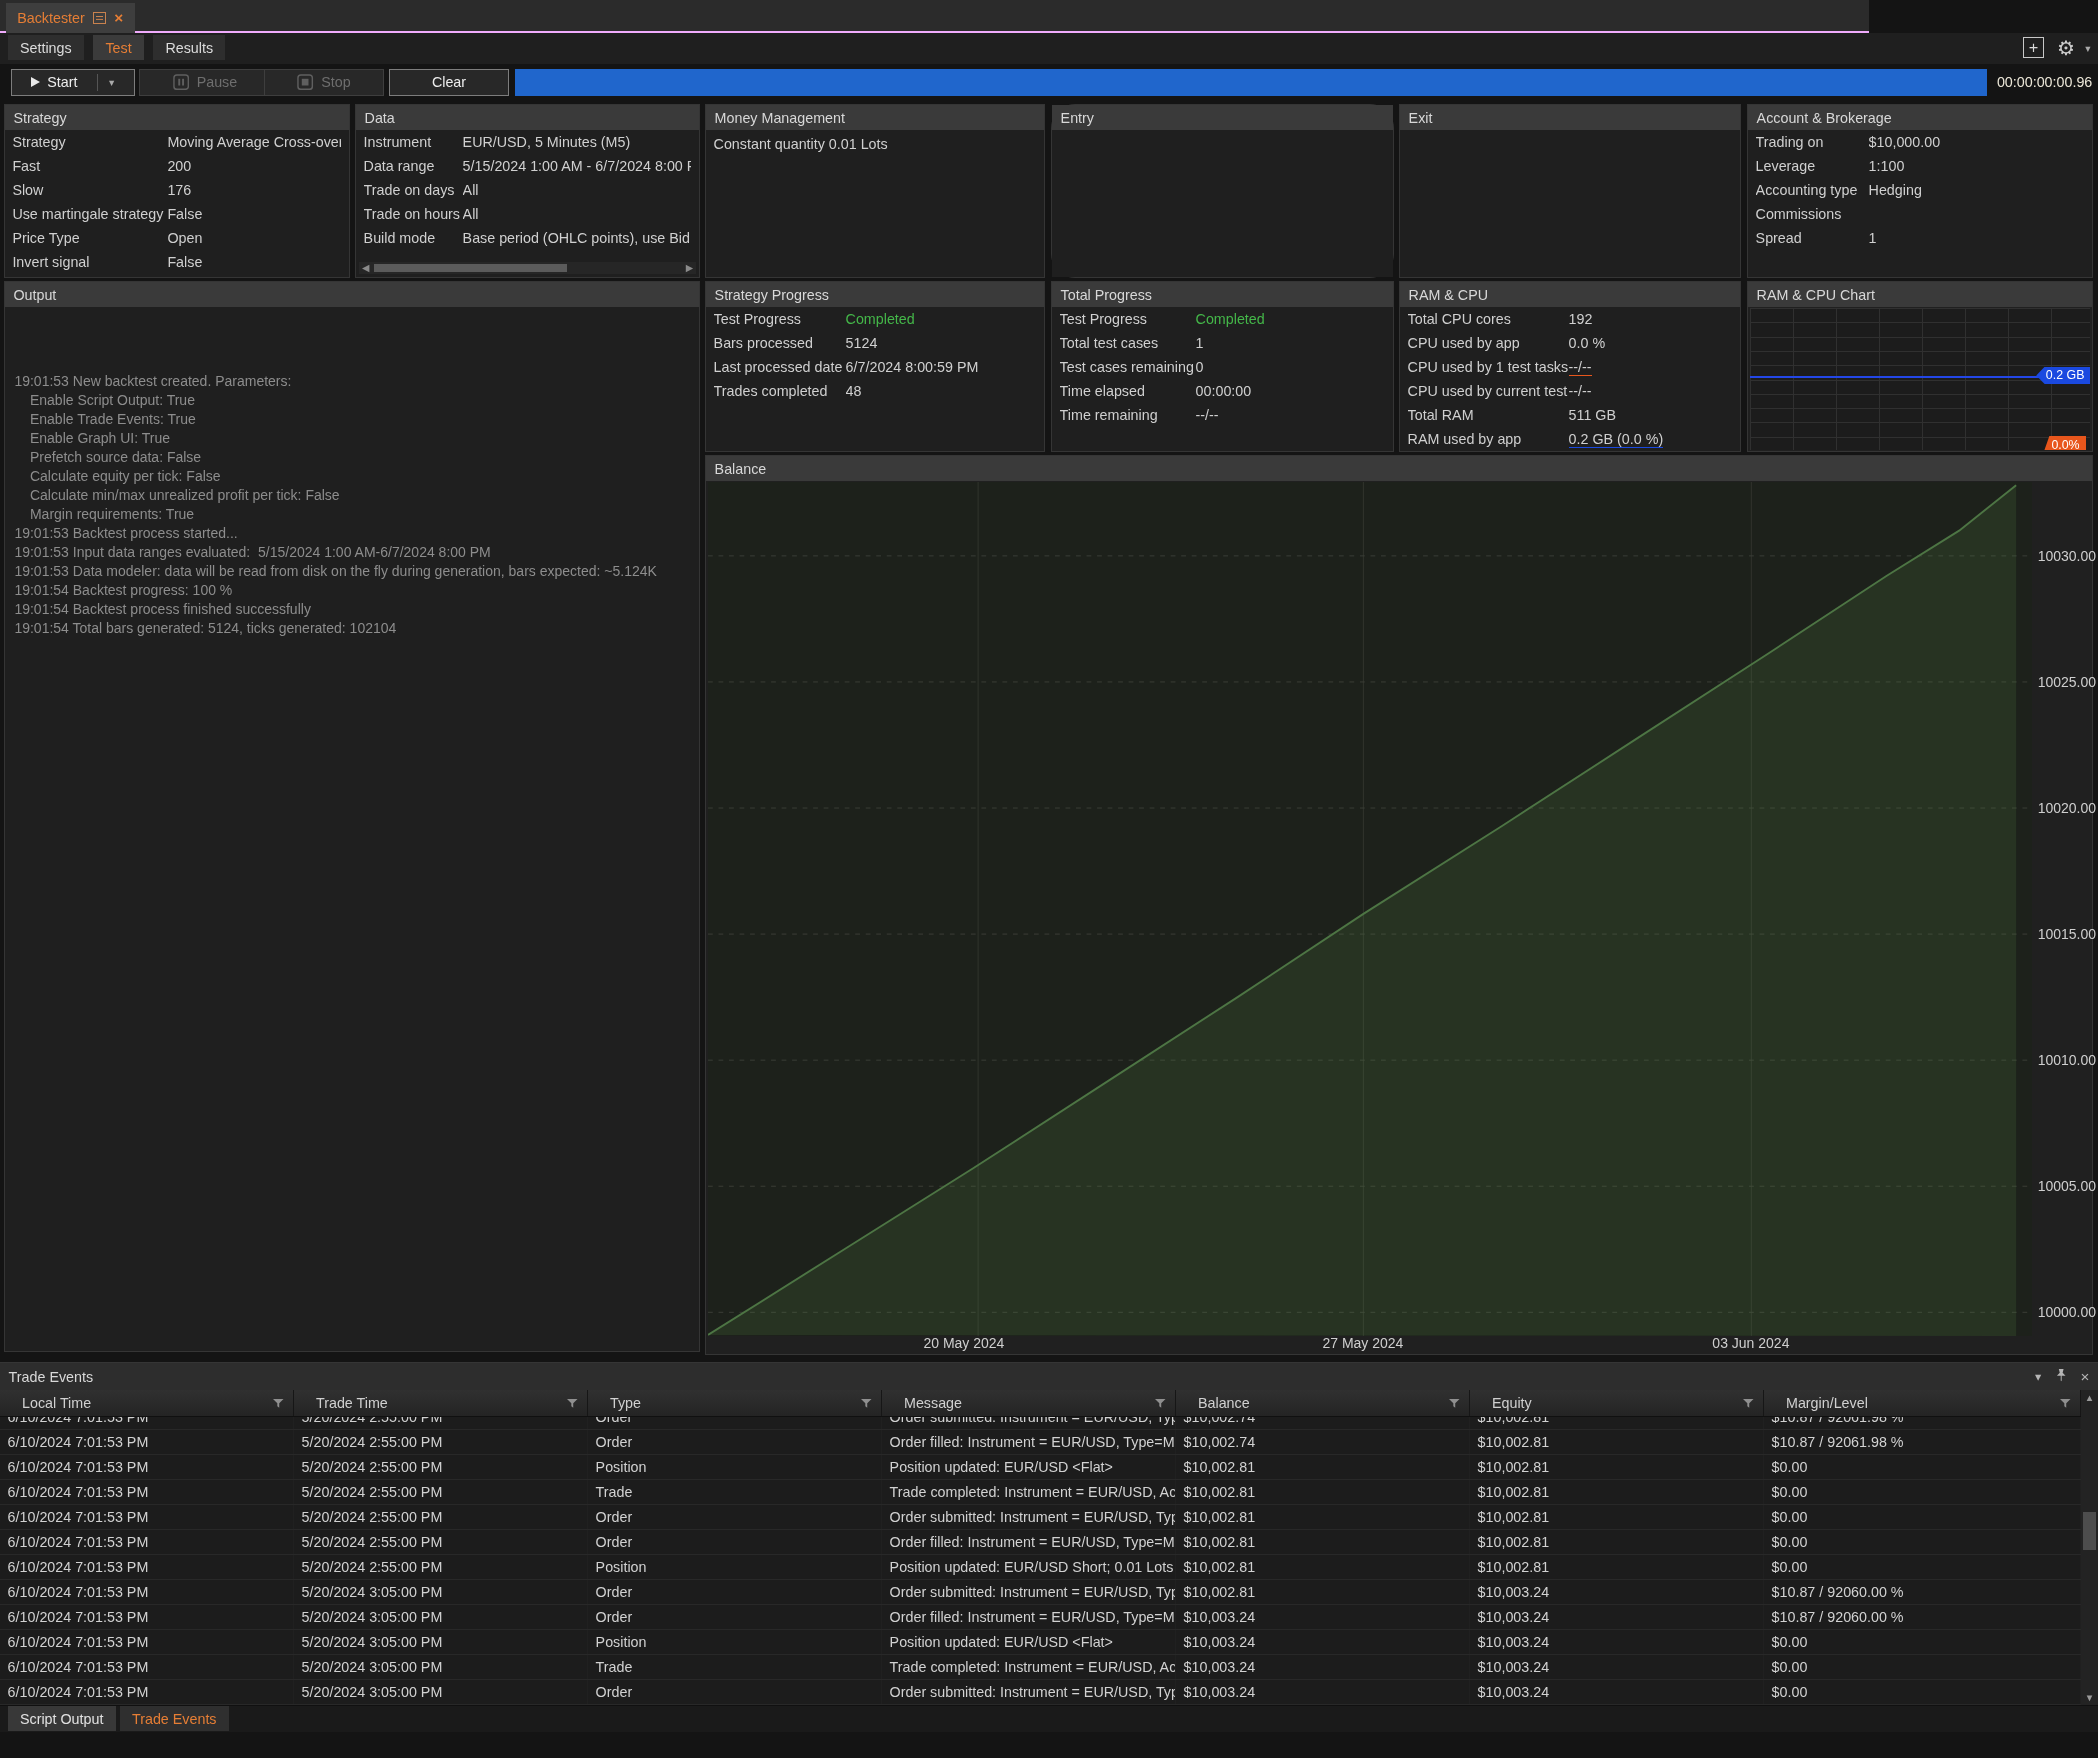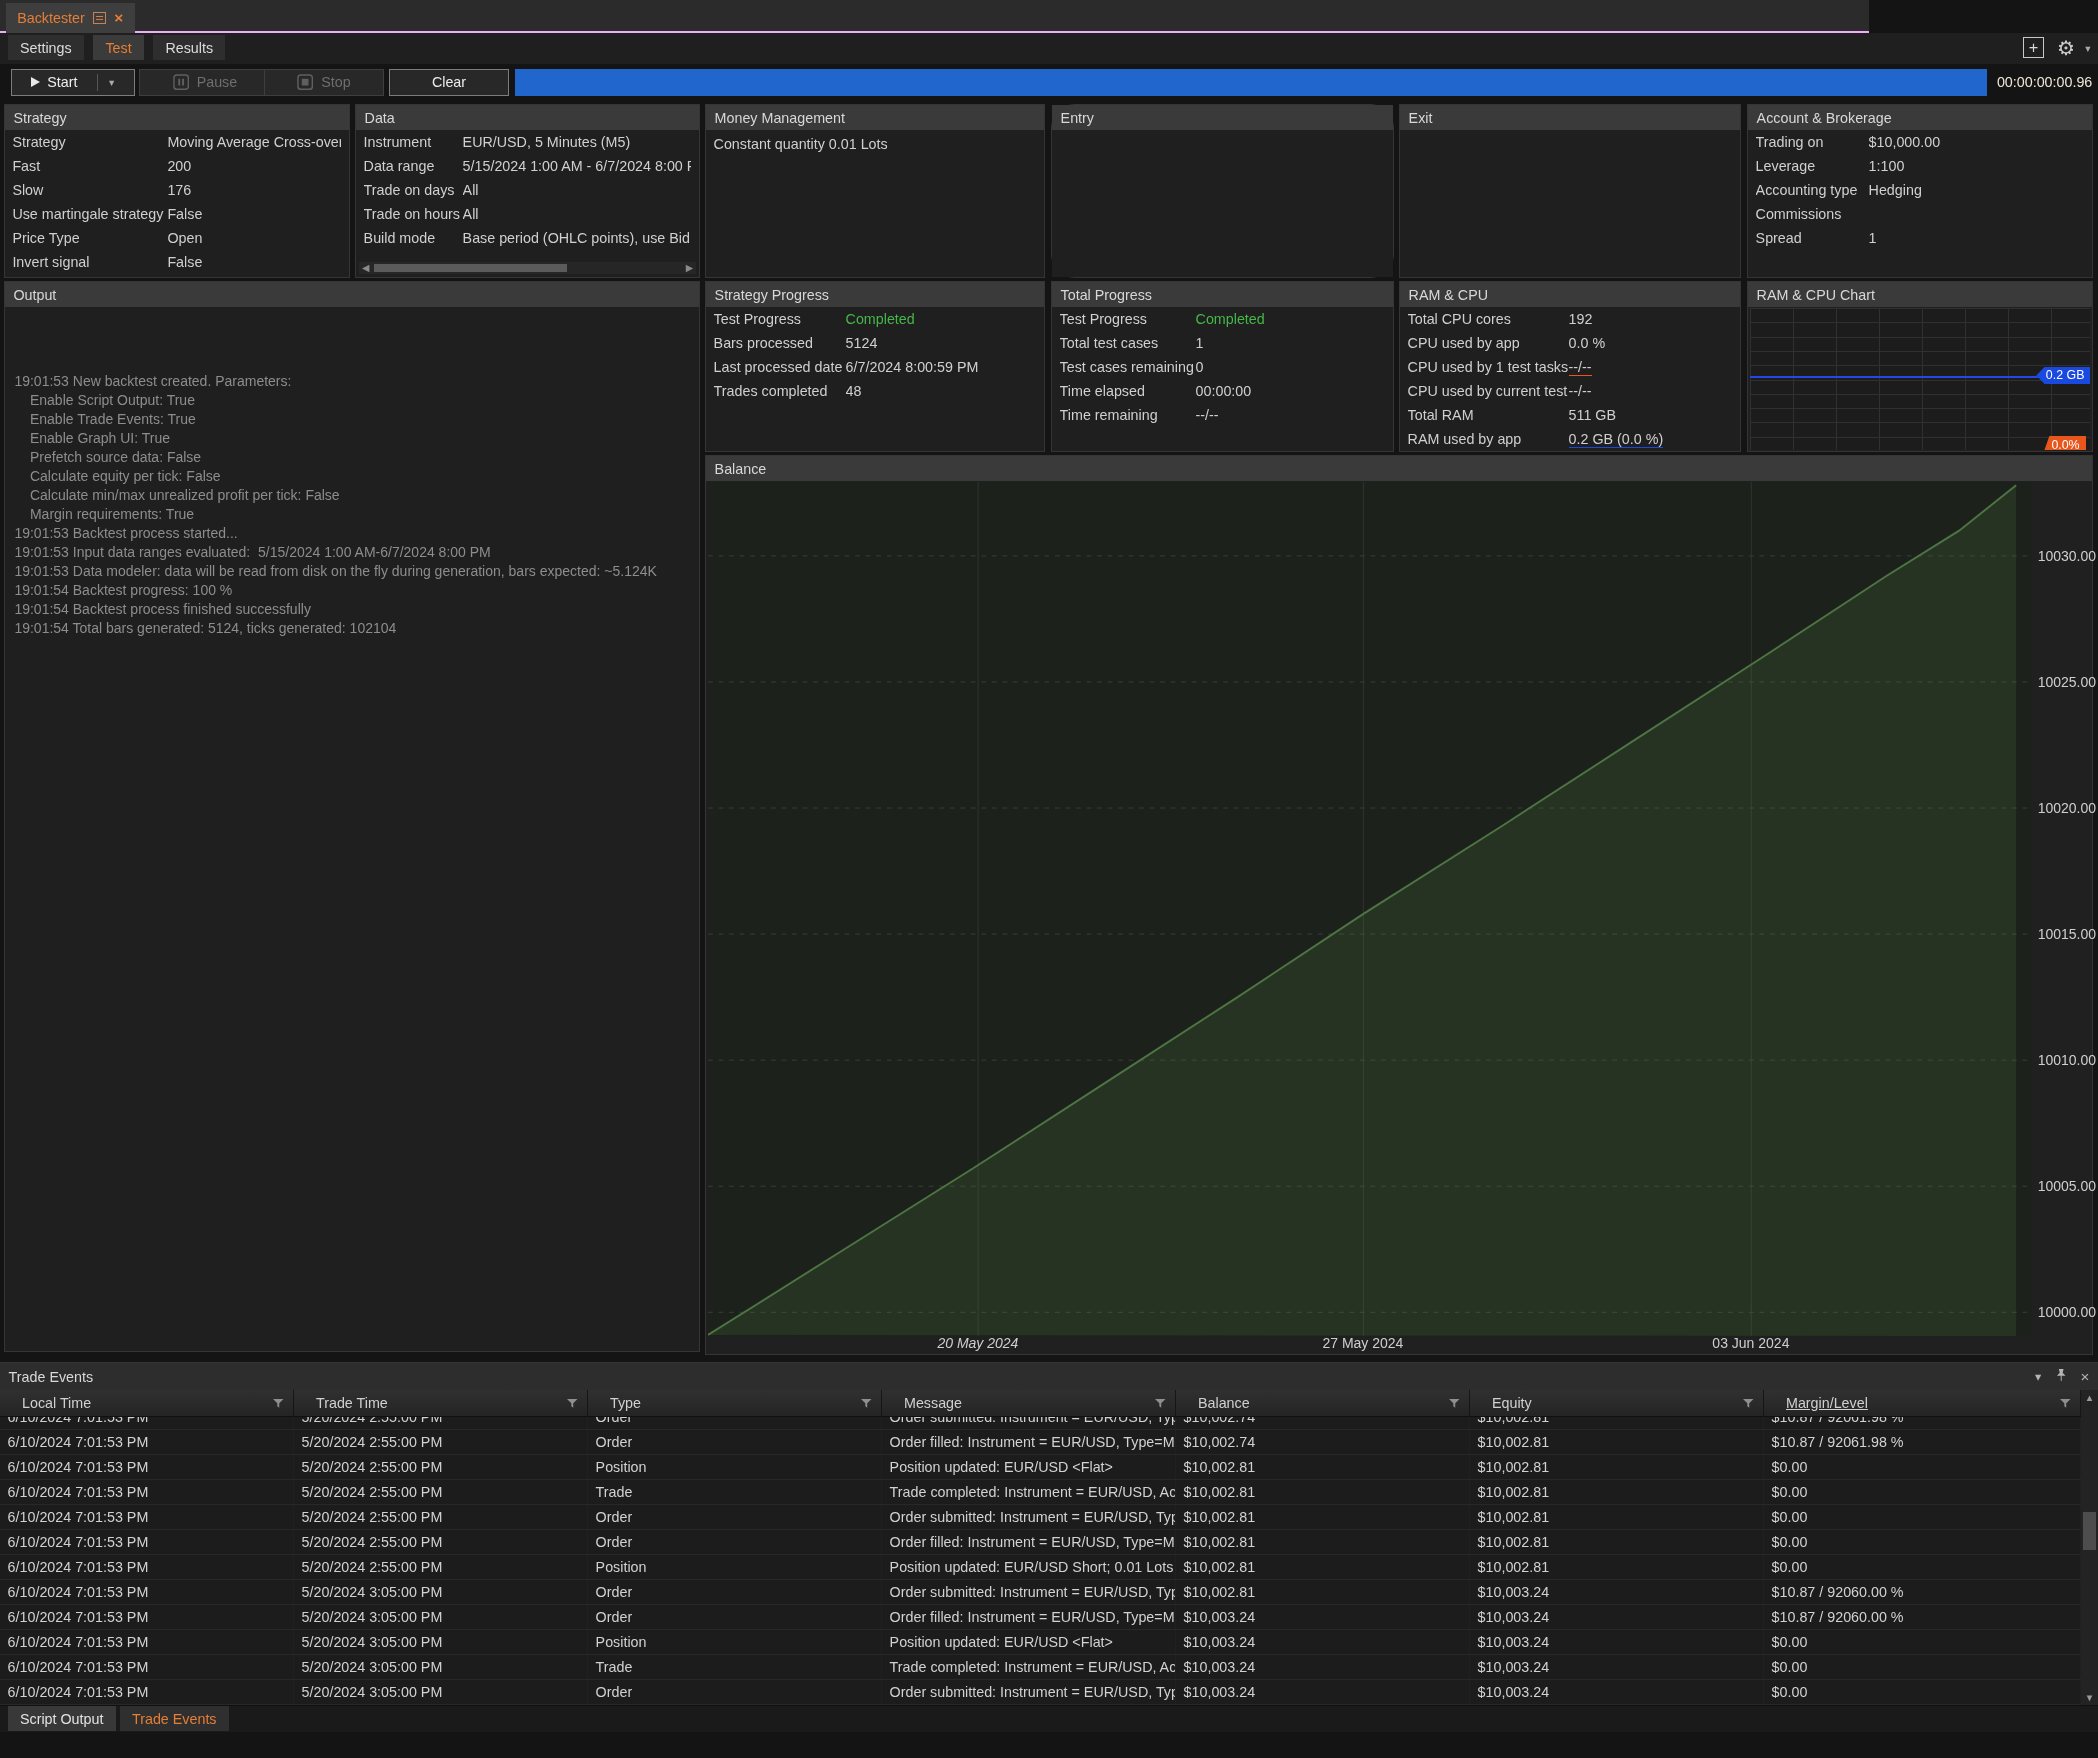--- a/index.html
+++ b/index.html
@@ -56,21 +56,21 @@
   .bylabel{position:absolute;left:5.7px;transform:translateY(-50%);color:#cfcfcf;font-size:14px;}
   .bxlabels{position:absolute;left:1.9px;top:879px;width:1324px;height:19px;}
   .bxlabel{position:absolute;transform:translateX(-50%);color:#cfcfcf;font-size:14px;}
   
   .te-panel{position:absolute;left:0;top:1362px;width:2098px;height:370px;background:#1b1b1b;border-top:1px solid #353535;}
   .te-title{height:27px;background:#2d2d2d;display:flex;align-items:center;padding:0 8.6px;color:#d8d8d8;}
   .te-title .spacer{flex:1;}
   .te-title .tico{color:#b5b5b5;margin-left:13.4px;font-size:12.4px;}
   .te-header{position:absolute;left:0;top:27px;height:27px;right:17px;display:flex;background:linear-gradient(#303030,#242424);border-bottom:1px solid #101010;}
   .te-hcell{flex:0 0 294px;position:relative;display:flex;align-items:center;padding:0 22px;color:#d0d0d0;border-right:1px solid #161616;overflow:hidden;}
-  .te-hcell:last-child{flex:1;text-decoration:underline;}
+  .te-hcell:last-child{flex:1;}
   .te-hcell svg{position:absolute;right:8.6px;top:8.6px;}
   .te-body{position:absolute;left:0;top:54px;right:17px;bottom:27px;overflow:hidden;}
   .te-rows{margin-top:-12.4px;}
   .te-row{display:flex;height:25px;background:#1c1c1c;border-bottom:1px solid #282828;}
   .te-cell{flex:0 0 294px;display:flex;align-items:center;padding:0 7.6px;white-space:nowrap;overflow:hidden;border-right:1px solid #202020;color:#d2d2d2;}
   .te-cell:last-child{flex:1;}
   .vscroll{position:absolute;right:0;top:27px;width:17px;bottom:27px;background:#232323;}
   .vscroll .up,.vscroll .down{position:absolute;left:0;width:17px;height:15.3px;color:#9a9a9a;font-size:9.6px;text-align:center;line-height:15.3px;}
   .vscroll .up{top:0;} .vscroll .down{bottom:0;}
   .vscroll .vthumb{position:absolute;left:1.9px;width:13.4px;top:122px;height:38px;background:#4d4d4d;}
@@ -362,21 +362,21 @@
     <div class="bylabels" id="balance-ylabels">
         <div class="bylabel" style="top: 74px;">10030.00</div>
         <div class="bylabel" style="top: 200px;">10025.00</div>
         <div class="bylabel" style="top: 326px;">10020.00</div>
         <div class="bylabel" style="top: 452px;">10015.00</div>
         <div class="bylabel" style="top: 578px;">10010.00</div>
         <div class="bylabel" style="top: 704px;">10005.00</div>
         <div class="bylabel" style="top: 830px;">10000.00</div>
       </div>
     <div class="bxlabels" id="balance-xlabels">
-        <div class="bxlabel" style="left: 270px; font-style: italic;">20 May 2024</div>
+        <div class="bxlabel" style="left: 256px;">20 May 2024</div>
         <div class="bxlabel" style="left: 655px;">27 May 2024</div>
         <div class="bxlabel" style="left: 1043px;">03 Jun 2024</div>
       </div>
   </div>
 
   <div class="te-panel">
     <div class="te-title">
       <span>Trade Events</span>
       <span class="spacer"></span>
       <span class="tico">▾</span>

